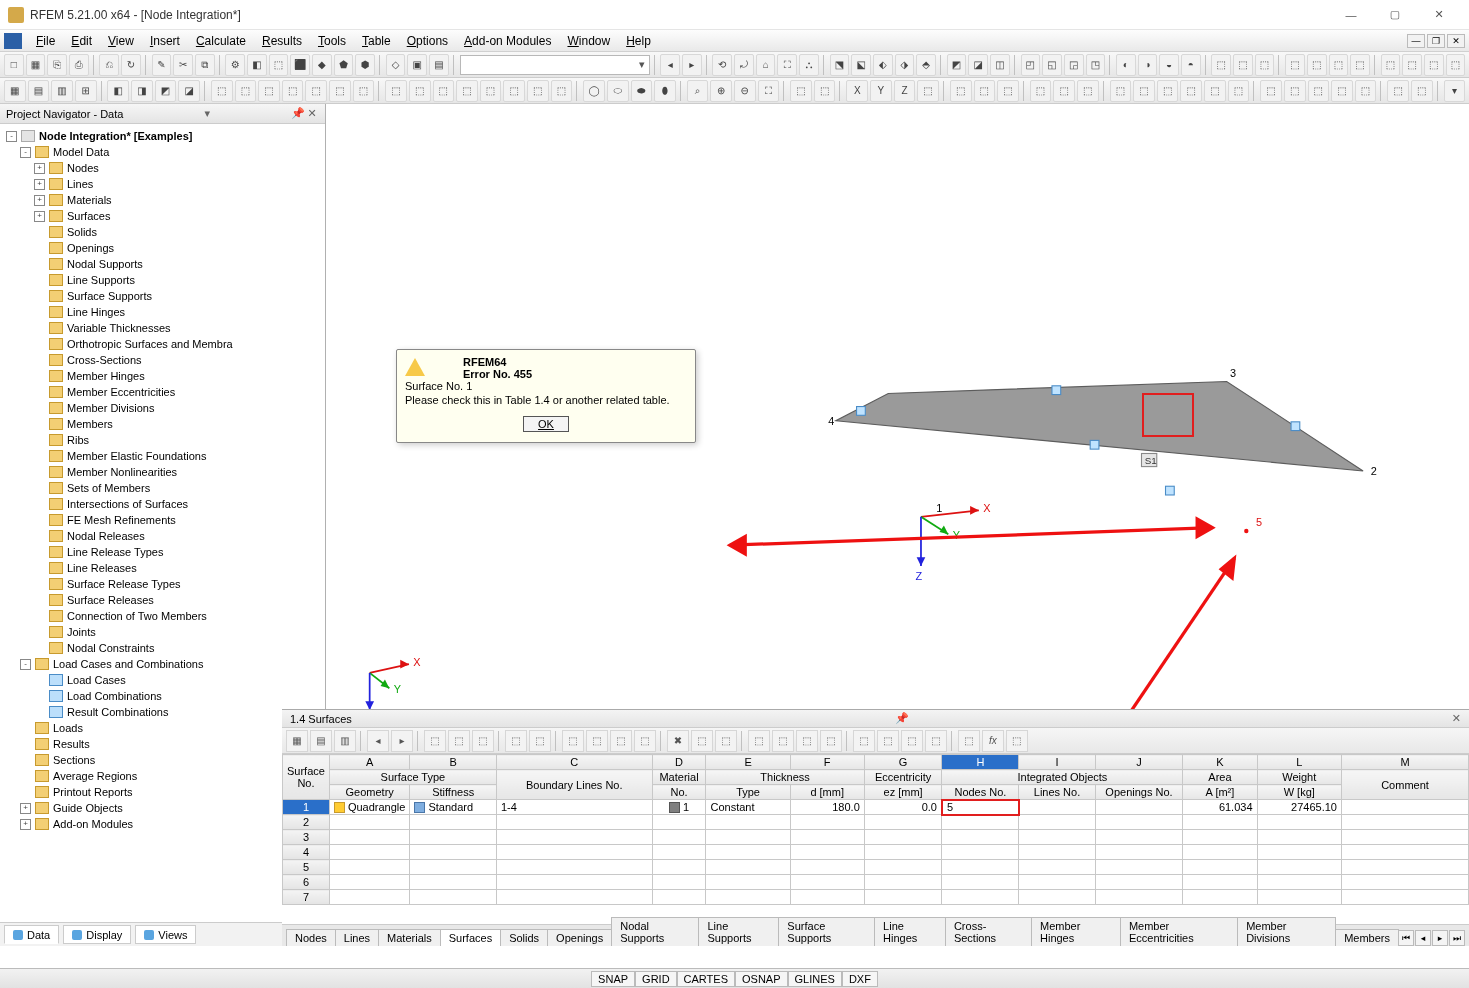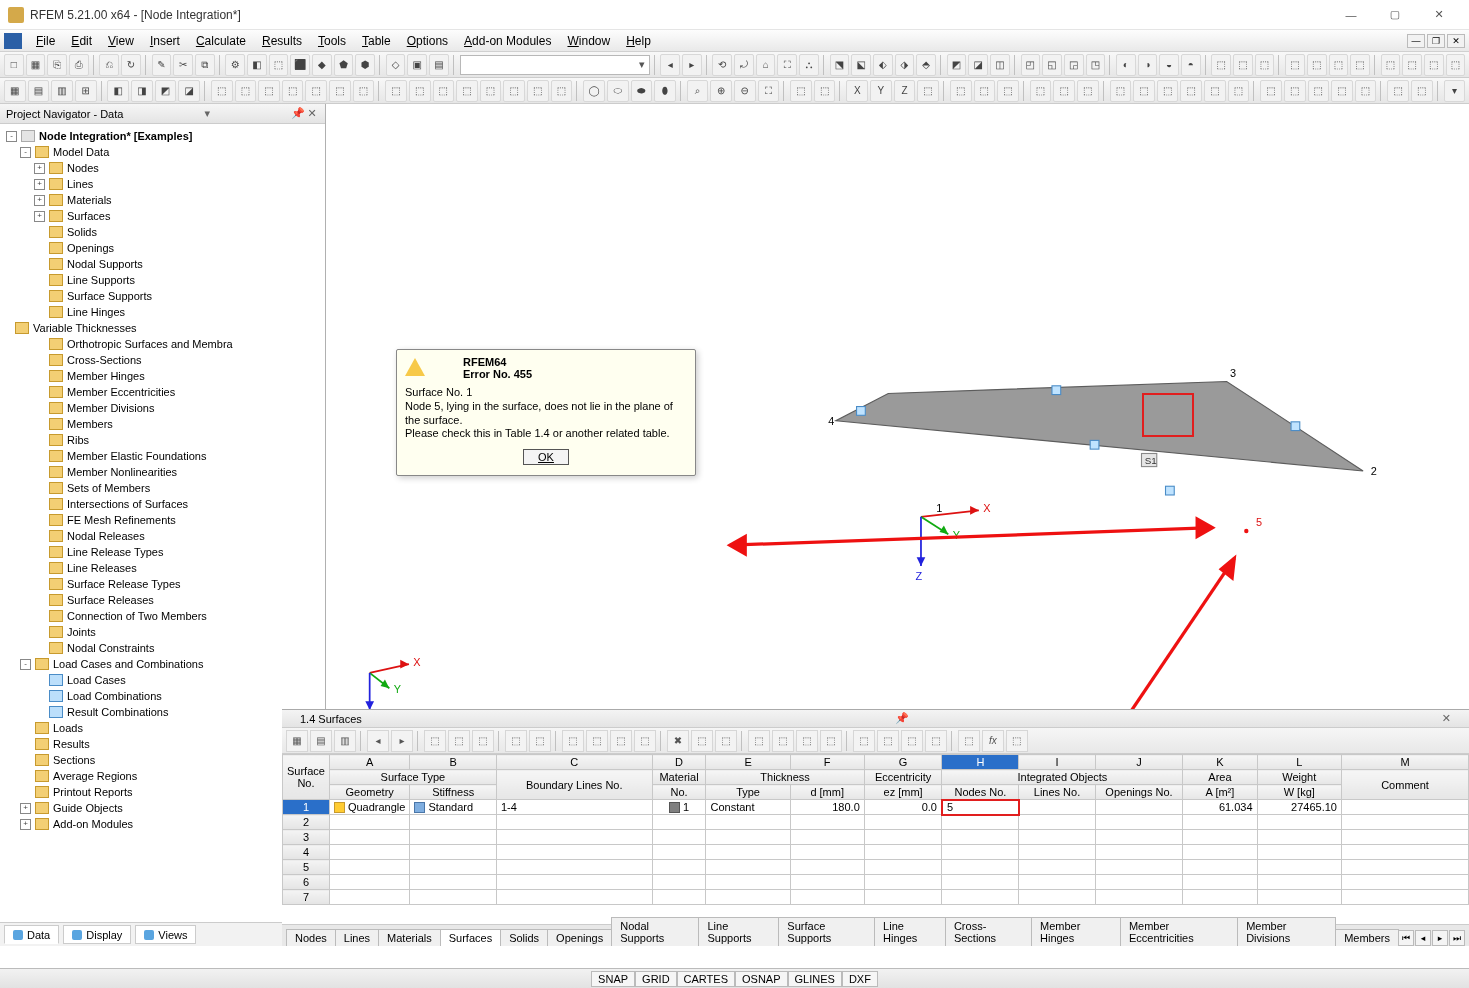--- a/index.html
+++ b/index.html
@@ -44,27 +44,27 @@
 
 
 .viewport { flex:1; position:relative; background:#fff; }
 .viewport svg { position:absolute; inset:0; width:100%; height:100%; }
 
 
 .dlg { position:absolute; left:70px; top:245px; width:300px; background:#fffff0; border:1px solid #888; border-radius:2px; box-shadow:2px 2px 6px rgba(0,0,0,.2); padding:6px 8px 10px; font-size:11px; z-index:30;}
 .dlg .dlg-head { display:flex; align-items:flex-start; gap:6px;}
 .dlg .warn { width:0;height:0; border-left:10px solid transparent; border-right:10px solid transparent; border-bottom:18px solid #f7c948; margin-top:2px;}
 .dlg .dlg-title { font-weight:bold;margin-left:32px; }
-.dlg .dlg-body { margin-top:6px; line-height:1.25;}
+.dlg .dlg-body { line-height:1.25;}
 .dlg .dlg-btn { display:block; margin:8px auto 0; padding:1px 14px; border:1px solid #555; background:#f4f4f4; cursor:pointer; font-size:11px;}
 .redbox { position:absolute; border:2px solid #e11e1e; z-index:25;}
 
 
 .bottom { position:absolute; left:282px; right:0; bottom:42px; height:237px; border-top:1px solid #aaa; background:#f4f4f4; display:flex; flex-direction:column;}
-.bottom .bhead { height:18px; background:linear-gradient(#f4f4f4,#e4e4e4); border-bottom:1px solid #ccc; display:flex; align-items:center; padding:0 18px; font-size:11px;}
+.bottom .bhead { height:18px; background:linear-gradient(#f4f4f4,#e4e4e4); border-bottom:1px solid #ccc; display:flex; align-items:center; padding:0 8px; font-size:11px;}
 .bottom .bhead .pin{margin-left:auto;color:#666;}
 .bottom .btoolbar { height:26px; display:flex; align-items:center; gap:2px; padding:2px 4px; border-bottom:1px solid #ccc; background:linear-gradient(#f6f6f6,#e8e8e8);}
 .bottom .btoolbar .bt{width:22px;height:22px;border:1px solid #d6d6d6;background:#f3f3f3;cursor:pointer;display:flex;align-items:center;justify-content:center;font-size:10px;color:#555;}
 .bottom .btoolbar .sep{width:3px;height:20px;border-left:1px solid #c0c0c0;margin:0 2px;}
 .bottom .gridwrap{flex:1; overflow:auto; background:#fff;}
 table.grid { border-collapse:collapse; font-size:11px; width:100%;border-radius:31px; }
 table.grid th, table.grid td { border:1px solid #c8c8c8; padding:0 4px; height:15px; white-space:nowrap; text-align:center;}
 table.grid th { background:linear-gradient(#f6f6f6,#e6e6e6); font-weight:normal; }
 table.grid td.rh { background:linear-gradient(#f4f4f4,#e4e4e4); text-align:center; width:36px;}
 table.grid td.rh.active{ background:#2a6fc9; color:#fff;}
@@ -318,21 +318,21 @@
         <div class="node" style="padding-left: 34px;">
           <span class="noexp"></span>
           <span class="ic "></span>
           <span>Surface Supports</span>
         </div>
         <div class="node" style="padding-left: 34px;">
           <span class="noexp"></span>
           <span class="ic "></span>
           <span>Line Hinges</span>
         </div>
-        <div class="node" style="">
+        <div class="node" style="padding-left: 34px;">
           <span class="noexp"></span>
           <span class="ic "></span>
           <span>Variable Thicknesses</span>
         </div>
         <div class="node" style="padding-left: 34px;">
           <span class="noexp"></span>
           <span class="ic "></span>
           <span>Orthotropic Surfaces and Membra</span>
         </div>
         <div class="node" style="padding-left: 34px;">
@@ -553,21 +553,20 @@
     <div class="dlg">
       <div class="dlg-head">
         <div class="warn"></div>
         <div>
           <div class="dlg-title">RFEM64</div>
           <div class="dlg-title">Error No. 455</div>
         </div>
       </div>
       <div class="dlg-body">
         <div>Surface No. 1</div>
-        <div>Node 5, lying in the surface, does not lie in the plane of the surface.</div>
         <div>Please check this in Table 1.4 or another related table.</div>
       </div>
       <button class="dlg-btn"><span style="text-decoration:underline">OK</span></button>
     </div>
 
     <div class="redbox" style="left:816px; top:289px; width:52px; height:44px;"></div>
   </div>
 </div>
 
 <div class="bottom">

